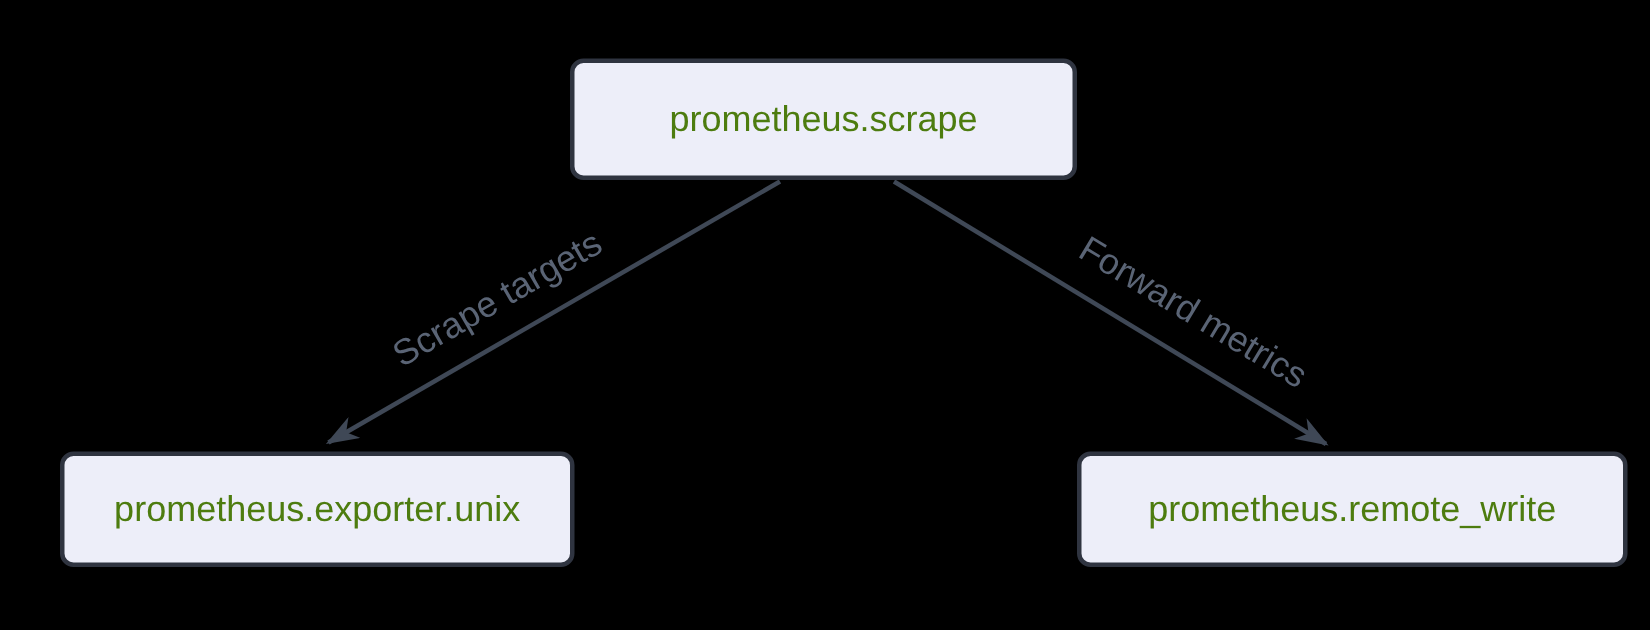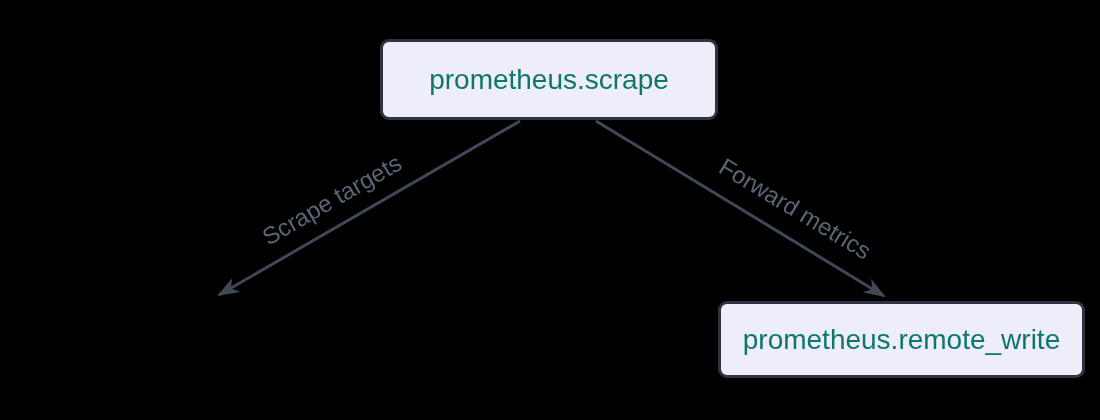--- a/index.html
+++ b/index.html
@@ -25,22 +25,22 @@
   }
   .node {
     position: absolute;
     box-sizing: border-box;
     background: #EDEEF9;
     border: 3px solid #2F3440;
     border-radius: 9px;
     display: flex;
     align-items: center;
     justify-content: center;
-    color: #0f766e;
-    font-size: 28px;
+    color: #4d7c0f;
+    font-size: 24px;
     white-space: nowrap;
   }
   .node-top {
     left: 380px;
     top: 39px;
     width: 338px;
     height: 81px;
   }
   .node-left {
     left: 40px;
@@ -88,18 +88,21 @@
   </svg>
 
   <div class="edge-label edge-label-left">Scrape targets</div>
 
   <div class="edge-label edge-label-right">Forward metrics</div>
 
   <div class="node node-top">
     <span>prometheus.scrape</span>
   </div>
 
+  <div class="node node-left">
+    <span>prometheus.exporter.unix</span>
+  </div>
 
   <div class="node node-right">
     <span>prometheus.remote_write</span>
   </div>
 
 </div>
 
 </body></html>

